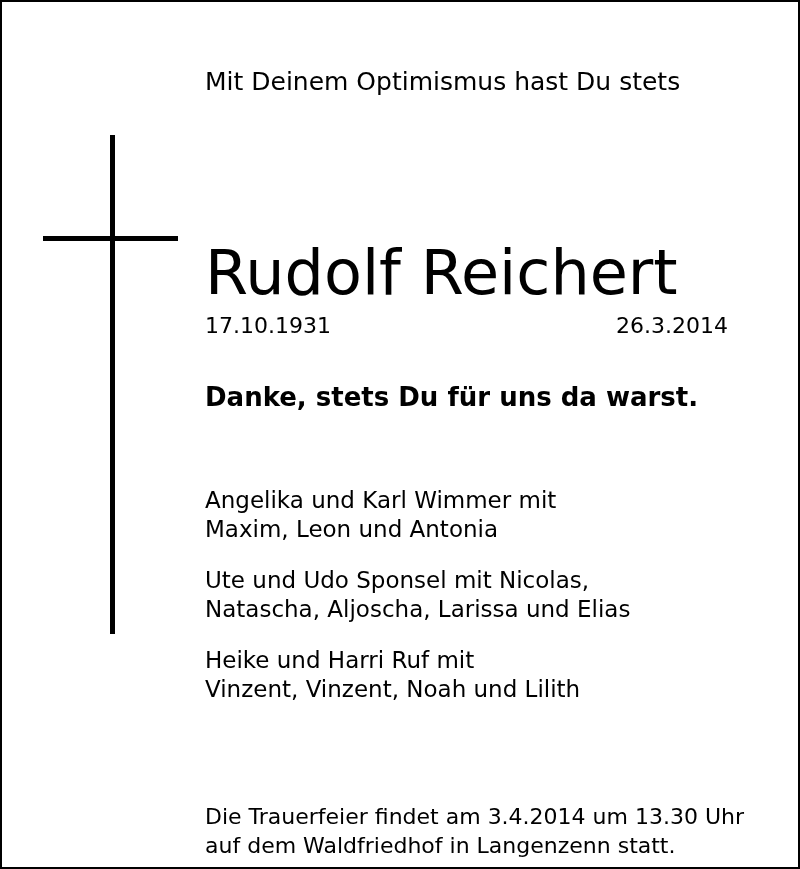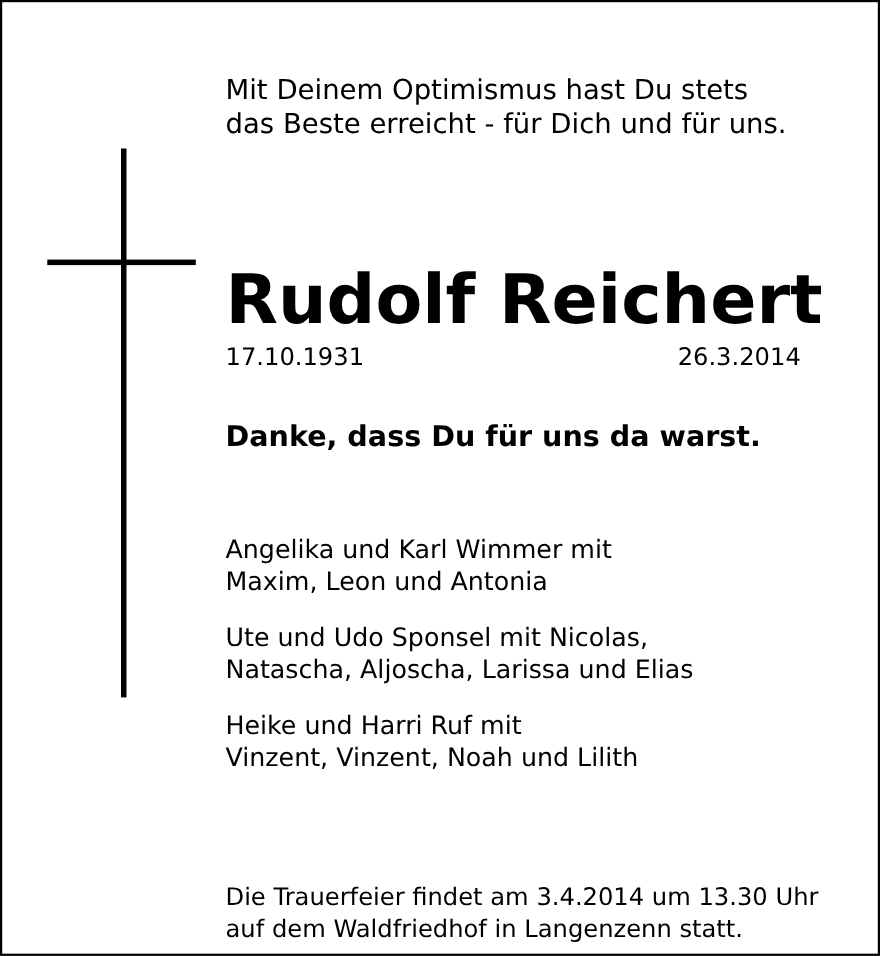--- a/index.html
+++ b/index.html
@@ -53,21 +53,21 @@
     line-height: 31px;
     letter-spacing: 0px;
   }
 
   .name-block {
     top: 238px;
   }
   .name {
     font-size: 62px;
     line-height: 66px;
-    font-weight: 700;
+    font-weight: 400;
     white-space: nowrap;
   }
 
   .dates {
     top: 311px;
     display: flex;
     justify-content: space-between;
     font-size: 22px;
     line-height: 26px;
   }
@@ -107,33 +107,32 @@
 
 <div id="notice">
 
   <div>
     <div class="cross-vertical"></div>
     <div class="cross-horizontal"></div>
   </div>
 
   <div class="col verse">
     <span class="line">Mit Deinem Optimismus hast Du stets</span>
-    <span class="line">das Beste erreicht - für Dich und für uns.</span>
   </div>
 
   <div class="col name-block">
     <div class="name">Rudolf Reichert</div>
   </div>
 
   <div class="col dates">
     <span>17.10.1931</span>
     <span>26.3.2014</span>
   </div>
 
-  <div class="col thanks">Danke, dass Du für uns da warst.</div>
+  <div class="col thanks">Danke, stets Du für uns da warst.</div>
 
   <div class="col families">
     <div class="family-group">
       <span class="line">Angelika und Karl Wimmer mit</span>
       <span class="line">Maxim, Leon und Antonia</span>
     </div>
     <div class="family-group">
       <span class="line">Ute und Udo Sponsel mit Nicolas,</span>
       <span class="line">Natascha, Aljoscha, Larissa und Elias</span>
     </div>

